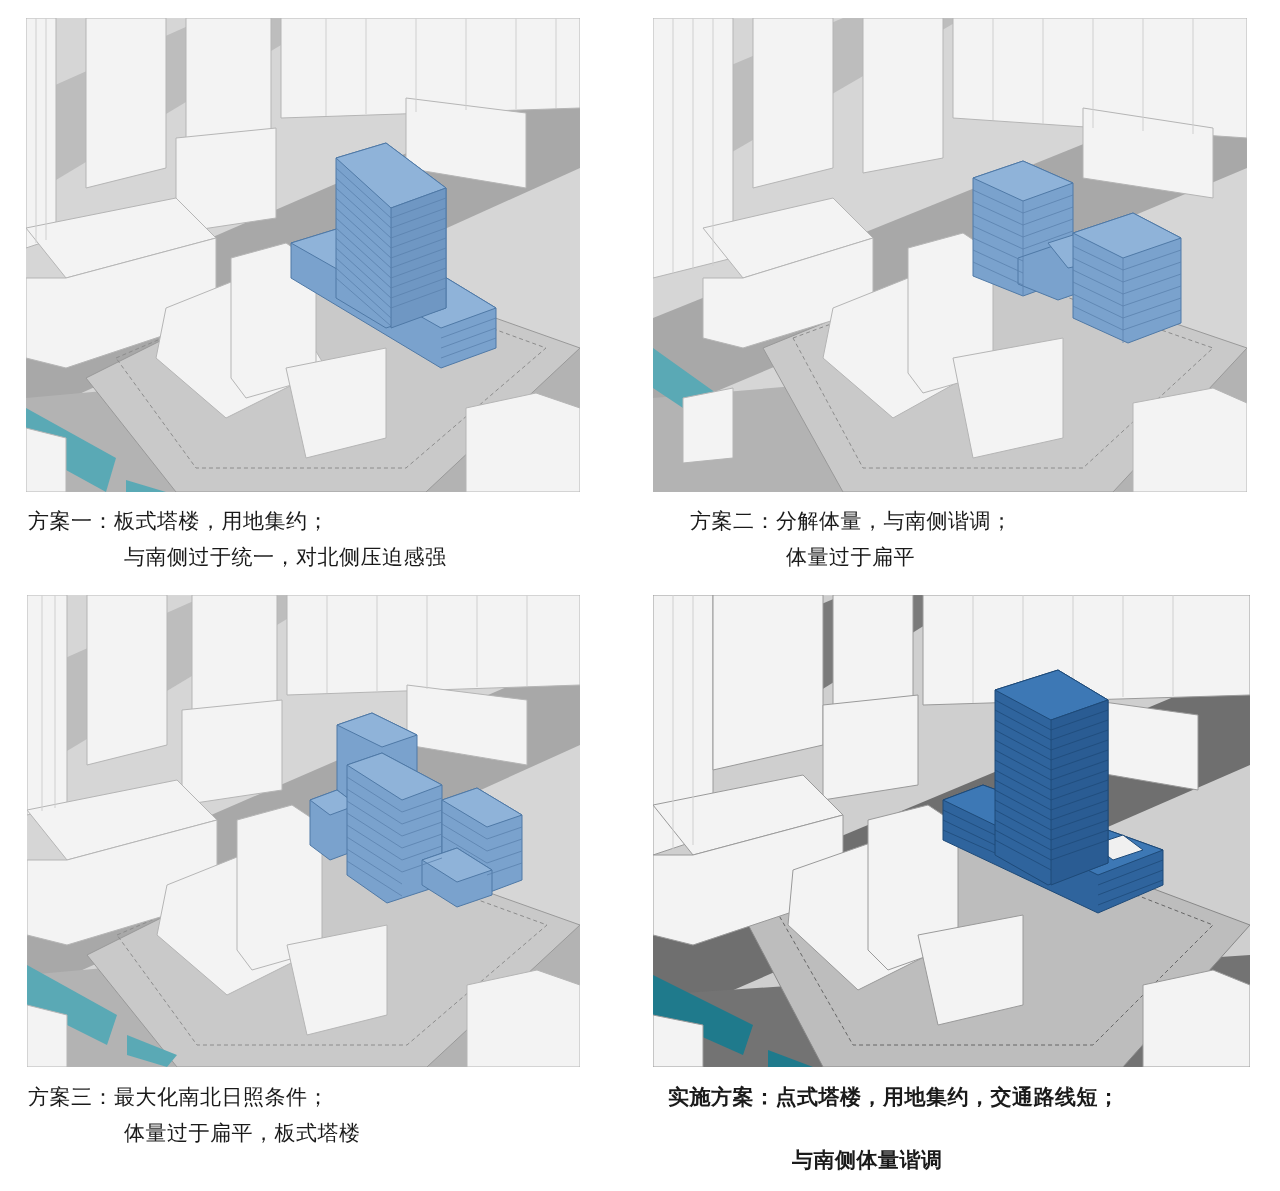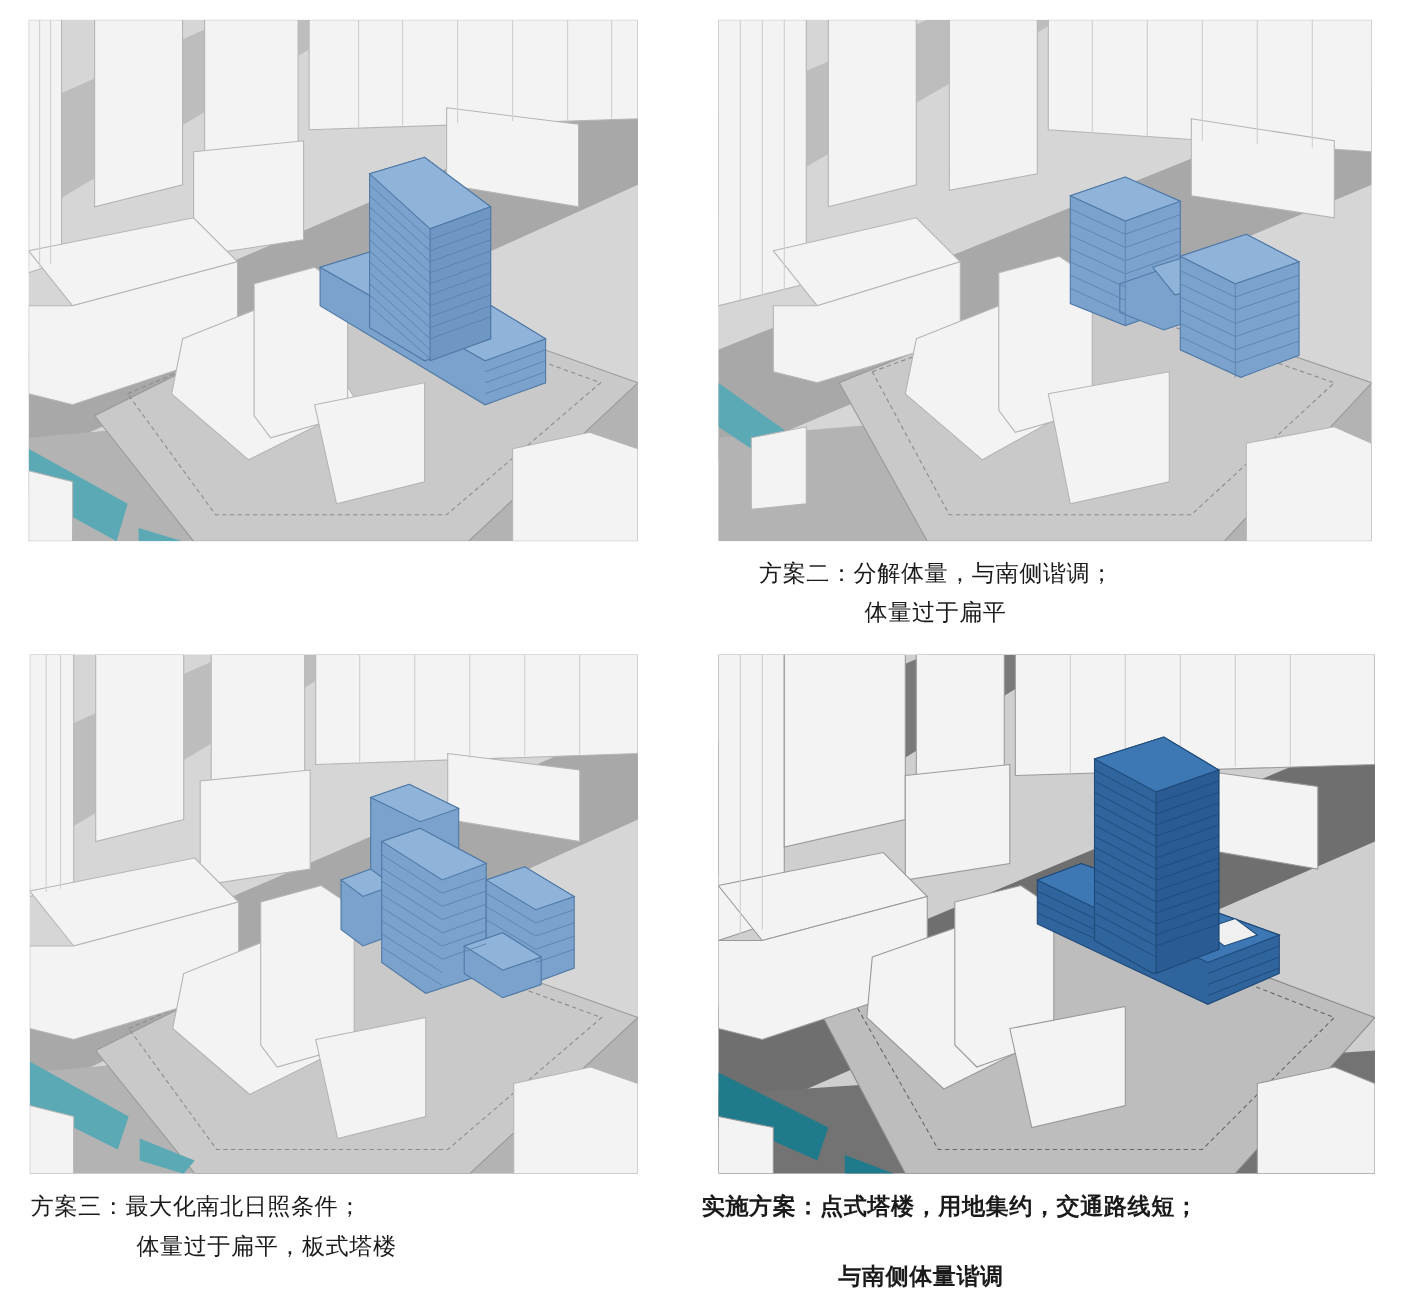--- a/index.html
+++ b/index.html
@@ -12,21 +12,21 @@
   #p3 { left: 27px; top: 595px; width: 553px; height: 472px; }
   #p4 { left: 653px; top: 595px; width: 597px; height: 472px; }
   .caption { position: absolute; font-size: 21px; line-height: 36px; letter-spacing: 0.5px; white-space: nowrap; }
   .caption .l2 { display: block; }
   #c1 { left: 28px; top: 503px; }
   #c1 .l2 { padding-left: 96px; }
   #c2 { left: 654px; top: 503px; margin-left: 36px; }
   #c2 .l2 { padding-left: 96px; }
   #c3 { left: 28px; top: 1079px; }
   #c3 .l2 { padding-left: 96px; }
-  #c4 { left: 638px; top: 1079px; font-weight: bold; }
+  #c4 { left: 668px; top: 1079px; font-weight: bold; }
   #c4 .l2 { padding-left: 124px; margin-top: 27px; }
 </style>
 </head>
 <body>
 
 <div class="panel" id="p1">
   <svg viewBox="0 0 554 474">
     <rect width="554" height="474" fill="#d6d6d6"></rect>
 
     <polygon points="0,80 180,0 300,0 0,180" fill="#bdbdbd"></polygon>
@@ -94,20 +94,22 @@
         <line x1="365" y1="280" x2="420" y2="260"></line>
           <line x1="365" y1="290" x2="420" y2="270"></line>
         <line x1="415" y1="320" x2="470" y2="300"></line>
           <line x1="415" y1="330" x2="470" y2="310"></line>
         <line x1="415" y1="340" x2="470" y2="320"></line>
       </g>
     </g>
   </svg>
 </div>
 <div class="caption" id="c1">
+  <span class="l1">方案一：板式塔楼，用地集约；</span>
+  <span class="l2">与南侧过于统一，对北侧压迫感强</span>
 </div>
 
 <div class="panel" id="p2">
   <svg viewBox="0 0 594 474">
     <rect width="594" height="474" fill="#d6d6d6"></rect>
     <polygon points="0,80 190,0 310,0 0,180" fill="#bdbdbd"></polygon>
     <polygon points="0,300 594,60 594,150 0,400" fill="#a8a8a8"></polygon>
     <polygon points="0,380 594,330 594,474 0,474" fill="#b3b3b3"></polygon>
     <polygon points="110,330 330,240 594,330 460,474 190,474" fill="#c9c9c9" stroke="#999"></polygon>
     <polygon points="140,320 330,250 560,330 430,450 210,450" fill="none" stroke="#8c8c8c" stroke-dasharray="4,3"></polygon>

